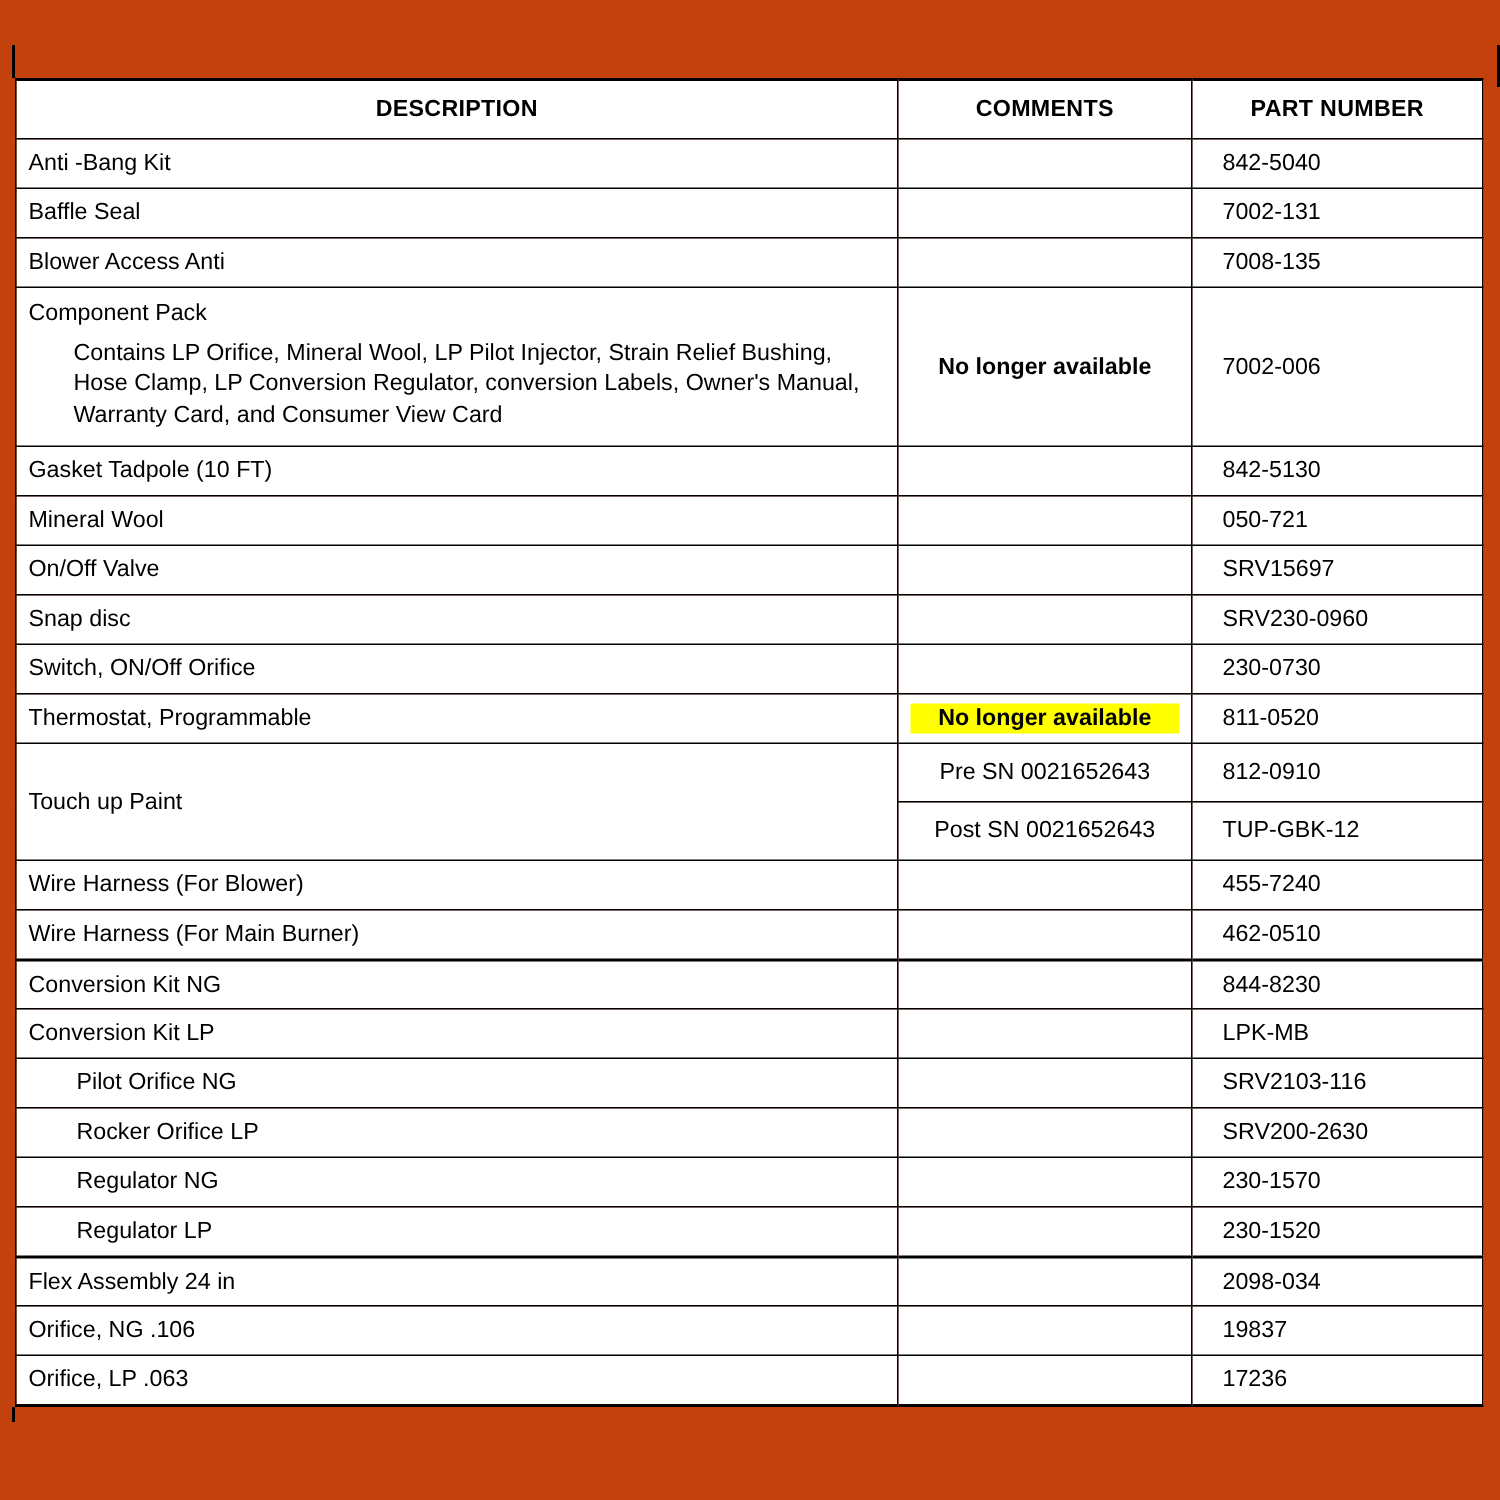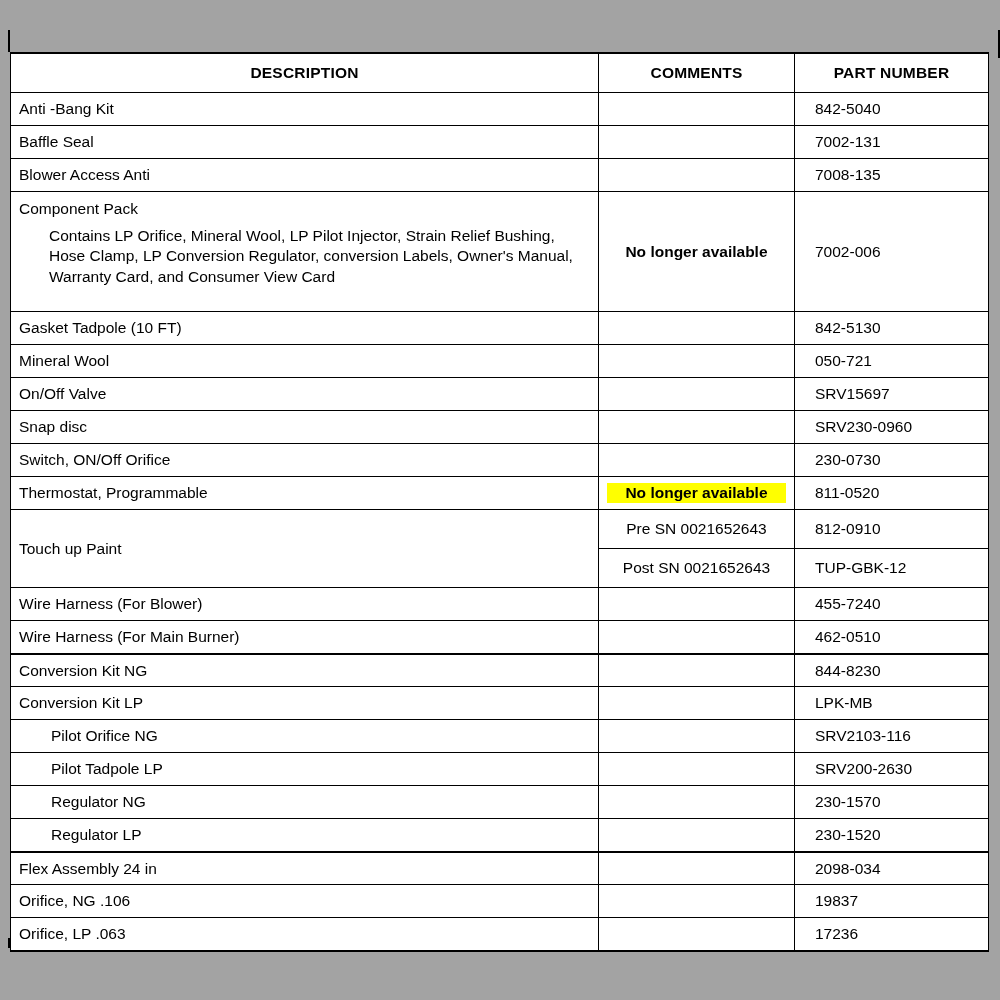--- a/index.html
+++ b/index.html
@@ -7,21 +7,21 @@
     padding: 0;
     background: #ffffff;
     width: 1000px;
     height: 1000px;
     font-family: "Liberation Sans", sans-serif;
   }
   #sheet {
     position: relative;
     width: 1000px;
     height: 1000px;
-    background: #a3a3a3;
+    background: #c2410c;
   }
   .parts-table {
     position: absolute;
     left: 10px;
     top: 52px;
     width: 978px;
     border-collapse: collapse;
     table-layout: fixed;
   }
   .parts-table td, .parts-table th {
@@ -59,21 +59,21 @@
     background: #ffff00;
     display: block;
     width: 100%;
     box-sizing: border-box;
     text-align: center;
     padding: 1px 0;
   }
   .comm-small { font-size: 13.5px; }
 
   
-  td.desc.pack { padding-top: 8px; padding-bottom: 24px; }
+  td.desc.pack { padding-top: 8px; padding-bottom: 10px; }
   .pack-title { margin-bottom: 8px; }
   .pack-body {
     padding-left: 30px;
     line-height: 1.32;
   }
 
   
   .sep-top > td, .sep-top > th { border-top: 2px solid #000000; }
   .sep-bottom > td { border-bottom: 2px solid #000000; margin-left: 32px; }
 
@@ -229,21 +229,21 @@
         <td class="part outer-right">LPK-MB</td>
       </tr>
 
       <tr class="row">
         <td class="desc indent1 outer-left">Pilot Orifice NG</td>
         <td class="comm"></td>
         <td class="part outer-right">SRV2103-116</td>
       </tr>
 
       <tr class="row">
-        <td class="desc indent1 outer-left">Pilot Tadpole LP</td>
+        <td class="desc indent1 outer-left">Rocker Orifice LP</td>
         <td class="comm"></td>
         <td class="part outer-right">SRV200-2630</td>
       </tr>
 
       <tr class="row">
         <td class="desc indent1 outer-left">Regulator NG</td>
         <td class="comm"></td>
         <td class="part outer-right">230-1570</td>
       </tr>
 

